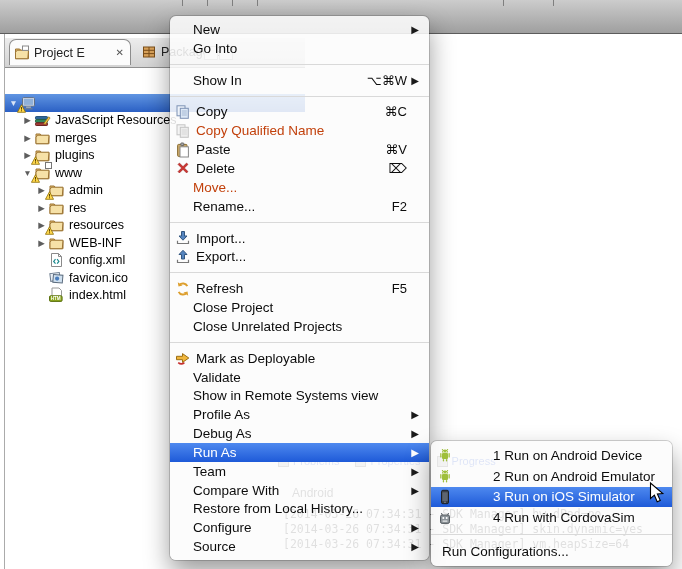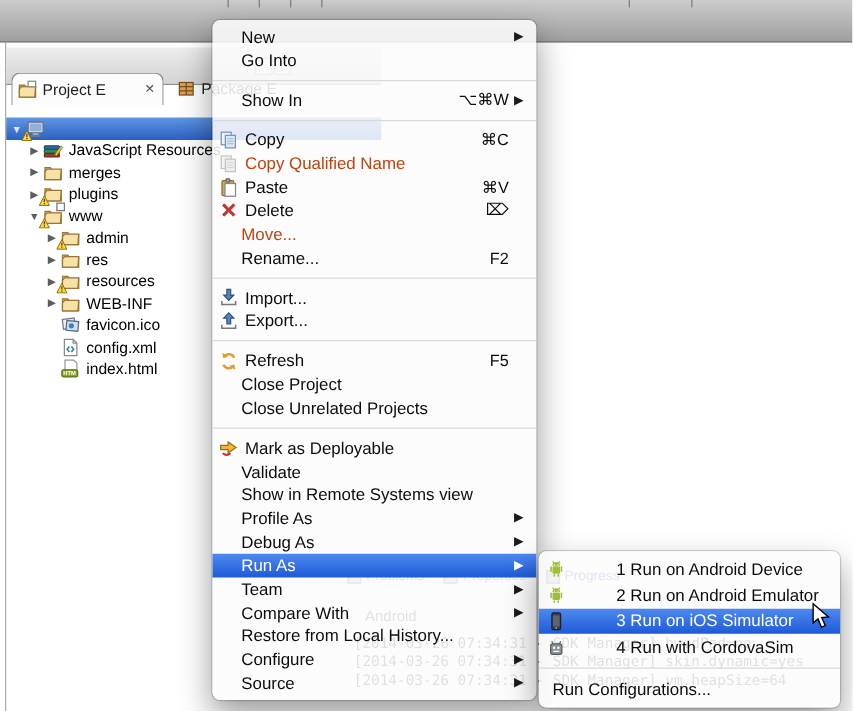--- a/index.html
+++ b/index.html
@@ -8,21 +8,21 @@
 
   
   .toolbar{position:absolute;left:0;top:0;width:682px;height:33px;
            background:linear-gradient(#cccccc,#9f9f9f);border-bottom:1px solid #5c5c5c;}
   .tick{position:absolute;top:0;width:1px;height:6px;background:#7f7f7f;}
 
   
   .side-border{position:absolute;left:4px;top:34px;bottom:0;width:1px;background:#ababab;}
   .tabbar{position:absolute;left:5px;top:38px;width:300px;height:29px;
           background:linear-gradient(#ededed,#d3d3d3);border-bottom:1px solid #8f8f8f;}
-  .tab{position:absolute;top:20px;height:26px;display:flex;align-items:center;font-size:12.5px;color:#222;}
+  .tab{position:absolute;top:1px;height:26px;display:flex;align-items:center;font-size:12.5px;color:#222;}
   .tab.sel{left:4px;width:122px;background:#fcfcfc;border:1px solid #8c8c8c;border-bottom:none;
            border-radius:7px 7px 0 0;padding:0 4px;box-sizing:border-box;}
   .tab.unsel{left:132px;width:120px;padding:0 4px;}
   .tab .ticn{width:16px;height:16px;margin-right:4px;flex:0 0 16px;}
   .tab .close{margin-left:auto;font-size:10px;font-weight:bold;color:#555;padding:0 2px;}
   .vticon{position:absolute;top:46px;width:12px;height:12px;border:1px solid #9a9a9a;background:#ececec;}
 
   
   .tree{position:absolute;left:5px;top:94px;width:300px;}
   .tree-row{height:17.5px;display:flex;align-items:center;font-size:12.5px;color:#000;box-sizing:border-box;}
@@ -233,38 +233,38 @@
             <path d="M1.5 4h4.2l1.3 1.7h7.5v8H1.5z" fill="#e8c071" stroke="#9c7434"></path>
             <path d="M1.5 7.2l1.7-2h11.3l-.7 8.5H1.5z" fill="#f6e1a7" stroke="#9c7434"></path>
           </svg>
         </span>
         <span class="t-label">WEB-INF</span>
       </div>
       <div class="tree-row" style="padding-left: 30px;">
         <span class="t-arrow"></span>
         <span class="ticon">
           <svg width="17" height="16" viewBox="0 0 16 16">
-            <rect x="1.8" y="3" width="9.5" height="7.8" fill="#e9eff6" stroke="#6b7b8d" transform="rotate(-7 6.5 7)"></rect>
-            <rect x="4.6" y="4.8" width="9.5" height="7.8" fill="#cfe0ef" stroke="#5b6b7d" transform="rotate(5 9 9)"></rect>
-            <circle cx="8.6" cy="8.6" r="2.1" fill="#4a7dbd"></circle>
-          </svg>
-        </span>
-        <span class="t-label">favicon.ico</span>
-      </div>
-      <div class="tree-row" style="padding-left: 30px;">
-        <span class="t-arrow"></span>
-        <span class="ticon">
-          <svg width="17" height="16" viewBox="0 0 16 16">
             <path d="M3 1.5h7l3 3v10H3z" fill="#ffffff" stroke="#8a8a8a"></path>
             <path d="M10 1.5v3h3" fill="none" stroke="#8a8a8a"></path>
             <path d="M7 7.2 L5.2 9.4 L7 11.6" fill="none" stroke="#1d8a8f" stroke-width="1.2"></path>
             <path d="M8.6 7.2 L10.4 9.4 L8.6 11.6" fill="none" stroke="#1d8a8f" stroke-width="1.2"></path>
           </svg>
         </span>
         <span class="t-label">config.xml</span>
+      </div>
+      <div class="tree-row" style="padding-left: 30px;">
+        <span class="t-arrow"></span>
+        <span class="ticon">
+          <svg width="17" height="16" viewBox="0 0 16 16">
+            <rect x="1.8" y="3" width="9.5" height="7.8" fill="#e9eff6" stroke="#6b7b8d" transform="rotate(-7 6.5 7)"></rect>
+            <rect x="4.6" y="4.8" width="9.5" height="7.8" fill="#cfe0ef" stroke="#5b6b7d" transform="rotate(5 9 9)"></rect>
+            <circle cx="8.6" cy="8.6" r="2.1" fill="#4a7dbd"></circle>
+          </svg>
+        </span>
+        <span class="t-label">favicon.ico</span>
       </div>
       <div class="tree-row" style="padding-left: 30px;">
         <span class="t-arrow"></span>
         <span class="ticon">
           <svg width="17" height="16" viewBox="0 0 16 16">
             <path d="M3.5 1h7l2.5 2.5V14h-9.5z" fill="#ffffff" stroke="#999999"></path>
             <rect x="1" y="8.8" width="12.6" height="5.6" rx="1.2" fill="#8ca61f" stroke="#5d7312"></rect>
             <text x="2.2" y="13.2" font-size="4.6" font-family="Liberation Sans,sans-serif" font-weight="bold" fill="#ffffff">HTM</text>
           </svg>
         </span>

